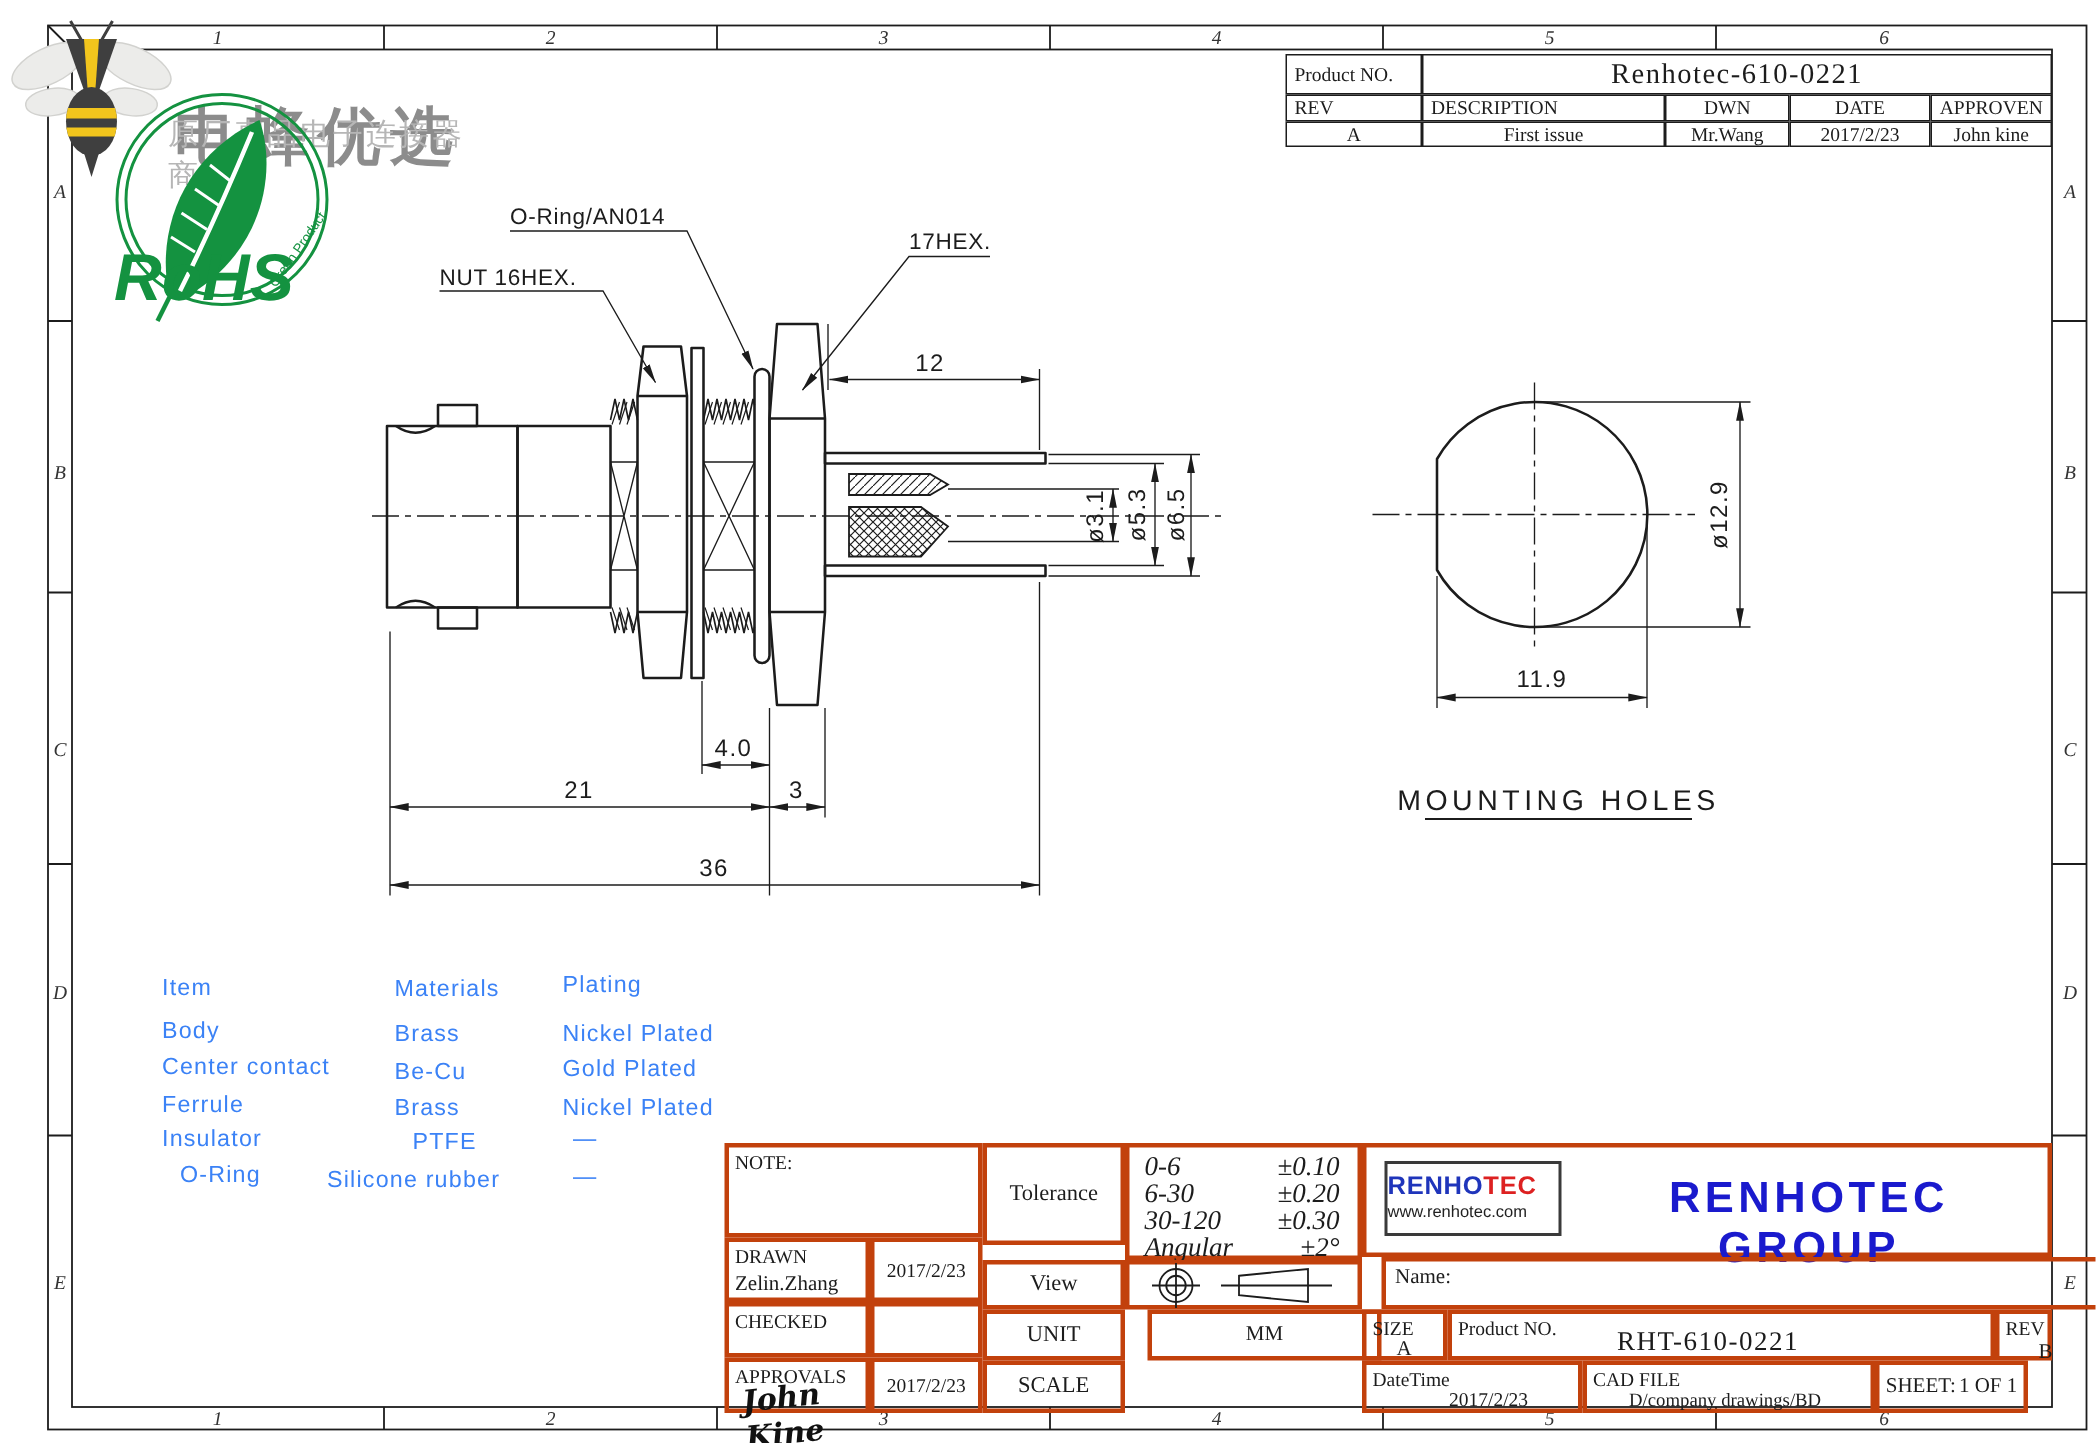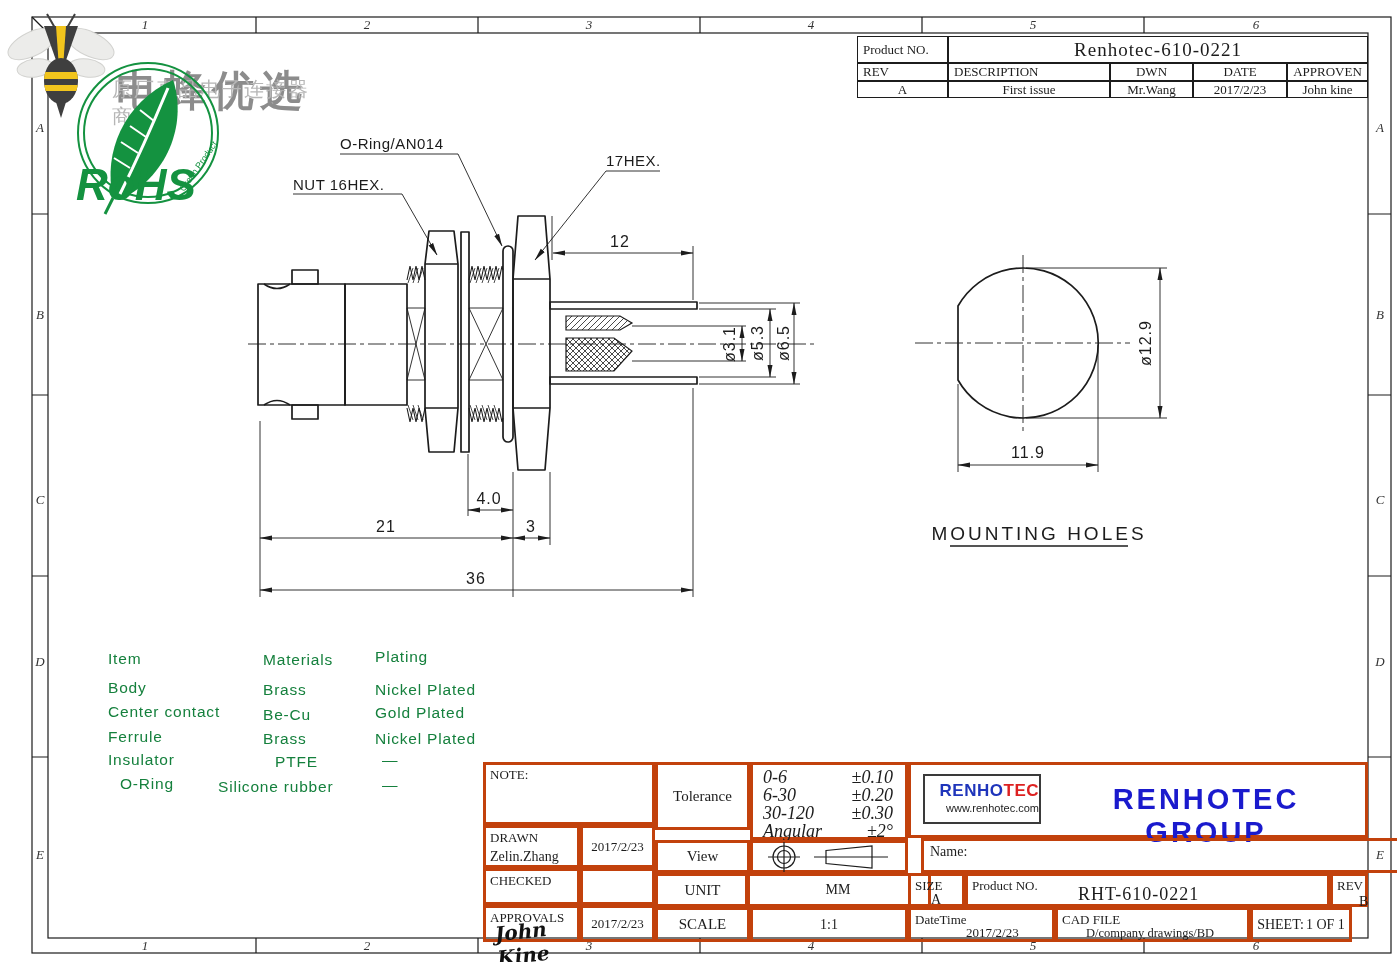--- a/index.html
+++ b/index.html
@@ -23,32 +23,32 @@
   #revtable .cell{position:absolute;border:1px solid var(--ink);box-sizing:border-box;
                   display:flex;align-items:center;justify-content:center;background:transparent;}
   #revtable .lft{justify-content:flex-start;padding-left:5px;}
   .prodno{font-size:19px;letter-spacing:1px;}
   
   #shopname{left:116px;top:22px;font:bold 42px "Liberation Sans",sans-serif;
             color:var(--gray-brand);letter-spacing:6px;margin-top:41px;}
   #tagline{left:112px;top:76px;font:20px "Liberation Sans",sans-serif;
            color:var(--gray-light);letter-spacing:2px;}
   
-  .mat{position:absolute;font:15.5px "Liberation Sans",sans-serif;color:#15803d;
+  .mat{position:absolute;font:15.5px "Liberation Sans",sans-serif;color:#3b82f6;
        letter-spacing:0.8px;white-space:nowrap;}
   
   #titleblock{left:483px;top:762px;width:885px;height:180px;font-size:14px;}
   #titleblock .cell{position:absolute;border:3px solid #c2410c;box-sizing:border-box;}
   .tb-lab{position:absolute;left:4px;top:2px;font-size:13px;}
   .tb-center{display:flex;align-items:center;justify-content:center;height:100%;}
   .tolrow{display:flex;justify-content:space-between;padding:0 12px 0 10px;font-size:18px;line-height:18px;font-style:italic;}
   .sig{position:absolute;left:10px;top:10px;font:italic bold 20px "DejaVu Serif",serif;
        transform:rotate(-6deg);color:#111;}
   #logobox{position:absolute;left:12px;top:9px;width:118px;height:50px;border:2px solid #3a3a3a;
-           box-sizing:border-box;text-align:right;background:#fff;}
+           box-sizing:border-box;text-align:left;background:#fff;}
   #logobox .lg1{font:900 17px "Liberation Sans",sans-serif;letter-spacing:0.5px;margin-top:5px;}
   #logobox .lg1 .b{color:var(--logo-blue);} #logobox .lg1 .r{color:var(--red);}
   #logobox .lg2{font:11px "Liberation Sans",sans-serif;color:#222;margin-top:1px;}
   #companyname{position:absolute;left:140px;top:18px;width:310px;text-align:center;
                font:bold 29px "Liberation Sans",sans-serif;color:var(--blue);letter-spacing:3px;}
   .namerow{display:flex;align-items:baseline;}
   .namelab{font-size:14px;padding:3px 0 0 6px;}
   .nameval{font-size:17px;letter-spacing:1px;padding-left:16px;padding-top:6px;white-space:nowrap;}
   .smallcap{font-size:13px;}
 </style>
@@ -352,28 +352,25 @@
         <circle cx="30" cy="15" r="6.5"></circle>
         <path d="M14,15 H46 M30,-1 V31"></path>
         <path d="M60,15 H134"></path>
         <path d="M72,8.5 L118,4 L118,26 L72,21.5 Z"></path>
       </g>
     </svg>
   </div>
   <div class="cell tb-center" style="left:172px;top:111px;width:95px;height:34px;font-size:15px">
     <span>UNIT</span>
   </div>
-  <div class="cell tb-center" style="left:262px;top:111px;width:186px;height:34px">
+  <div class="cell tb-center" style="left:282px;top:111px;width:156px;height:34px">
     <span>MM</span>
   </div>
   <div class="cell tb-center" style="left:172px;top:145px;width:95px;height:35px;font-size:15px">
     <span>SCALE</span>
-  </div>
-  <div class="cell tb-center" style="left:267px;top:145px;width:158px;height:35px">
-    <span>1:1</span>
   </div>
 
   <div class="cell" style="left:425px;top:0;width:460px;height:76px">
     <div id="logobox">
       <div class="lg1"><span class="b">RENHO</span><span class="r">TEC</span></div>
       <div class="lg2">www.renhotec.com</div>
     </div>
     <div id="companyname">RENHOTEC GROUP</div>
   </div>
   <div class="cell namerow" style="left:438px;top:76px;width:524px;height:35px">

